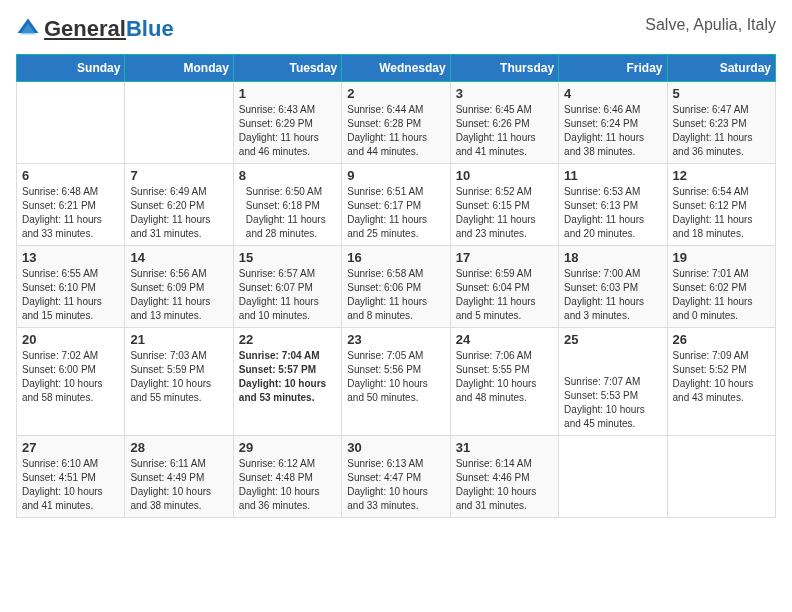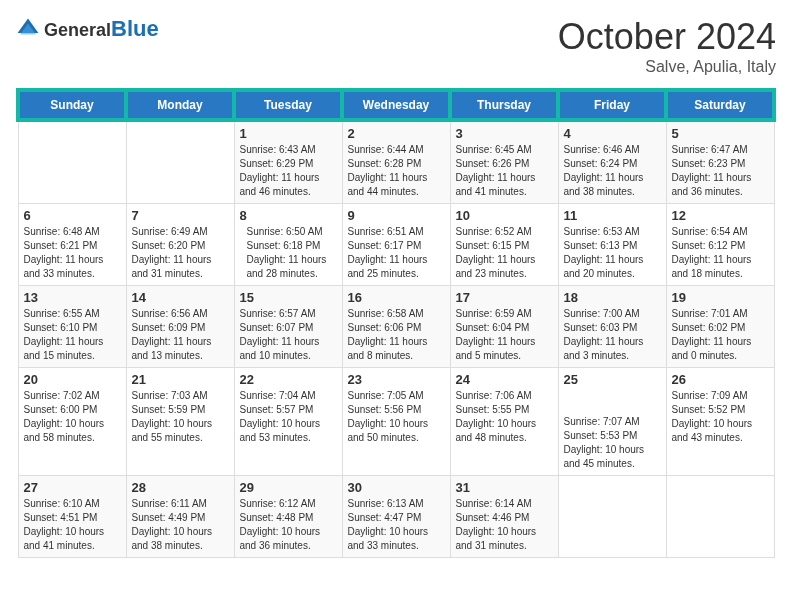--- a/index.html
+++ b/index.html
@@ -41,22 +41,22 @@
       width: 100%;
       border-collapse: collapse;
       table-layout: fixed;
     }
     thead tr th {
       background-color: #2878c3;
       color: #fff;
       font-size: 12px;
       font-weight: bold;
       padding: 6px 4px;
-      text-align: center;
-      border: 4px solid #14b8a6;
+      text-align: right;
+      border: 1px solid #14b8a6;
     }
     tbody tr td {
       vertical-align: top;
       border: 1px solid #ddd;
       padding: 4px 5px;
       font-size: 10.5px;
       color: #333;
       height: 80px;
       background: #fff;
     }
@@ -80,25 +80,24 @@
 </head>
 <body>
 
 <div class="header">
   <div class="logo">
     <svg class="logo-icon" viewBox="0 0 30 30" xmlns="http://www.w3.org/2000/svg">
       <polygon points="15,2 28,20 2,20" fill="#1a6fb5"></polygon>
       <polygon points="15,8 25,22 5,22" fill="#4da6e8" opacity="0.6"></polygon>
     </svg>
     <div>
-      <span style="font-size:18px;font-weight:bold;color:#333;">General</span><span style="font-size:22px;font-weight:bold;color:#1a6fb5;">Blue</span>
+      <span style="font-size:22px;font-weight:bold;color:#333;text-decoration:underline;">General</span><span style="font-size:22px;font-weight:bold;color:#1a6fb5;">Blue</span>
     </div>
   </div>
   <div class="title-block">
-    <div class="month-title">October 2024</div>
     <div class="location-title">Salve, Apulia, Italy</div>
   </div>
 </div>
 
 <table>
   <thead>
     <tr id="header-row">
     <th>Sunday</th>
         <th>Monday</th>
         <th>Tuesday</th>
@@ -260,21 +259,21 @@
         </td>
         <td>
           <div class="day-number">21</div>
           <div class="cell-text" style="white-space: pre-line;">Sunrise: 7:03 AM
 Sunset: 5:59 PM
 Daylight: 10 hours
 and 55 minutes.</div>
         </td>
         <td>
           <div class="day-number">22</div>
-          <div class="cell-text" style="white-space: pre-line;">Sunrise: 7:04 AM
+          <div class="cell-text" style="white-space: pre-line; font-weight: bold;">Sunrise: 7:04 AM
 Sunset: 5:57 PM
 Daylight: 10 hours
 and 53 minutes.</div>
         </td>
         <td>
           <div class="day-number">23</div>
           <div class="cell-text" style="white-space: pre-line;">Sunrise: 7:05 AM
 Sunset: 5:56 PM
 Daylight: 10 hours
 and 50 minutes.</div>

